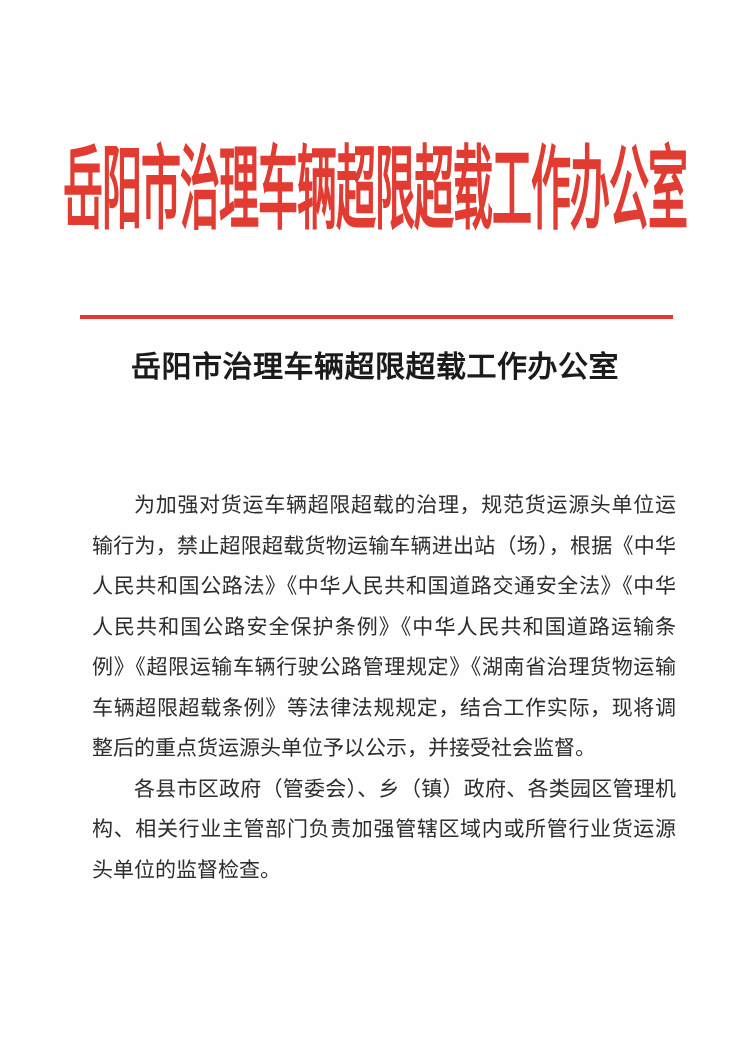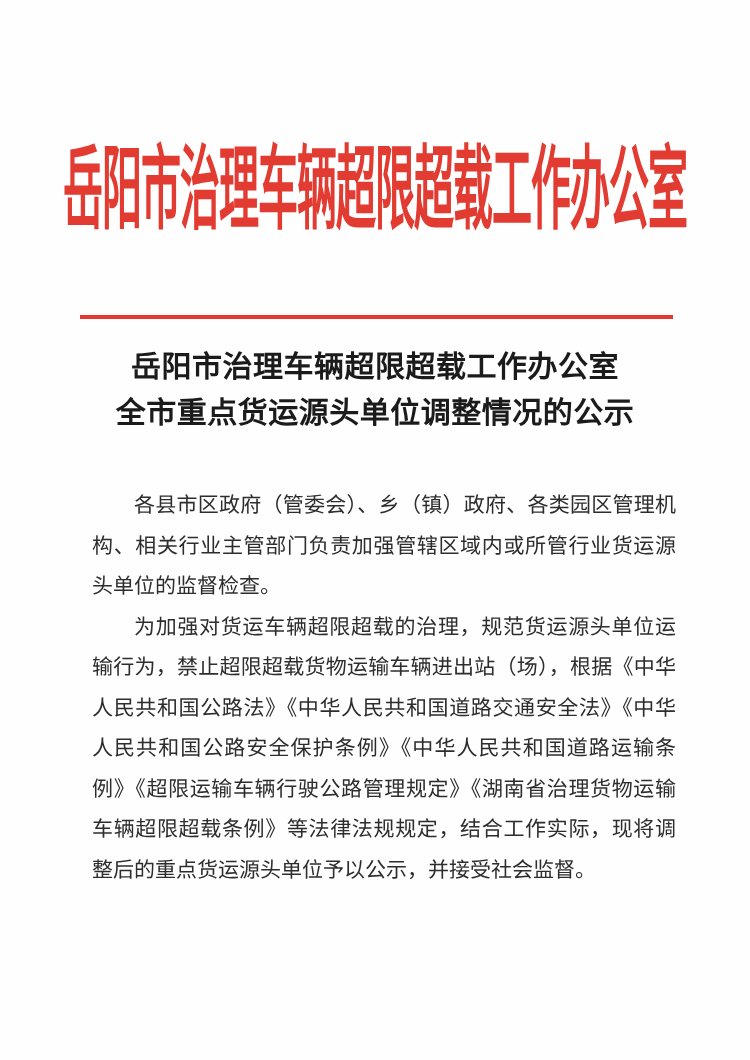--- a/index.html
+++ b/index.html
@@ -82,21 +82,20 @@
 <body>
 
 <div class="page">
 
   <div class="letterhead">岳阳市治理车辆超限超载工作办公室</div>
 
   <div class="red-rule"></div>
 
   <div class="doc-title">
     <div>岳阳市治理车辆超限超载工作办公室</div>
-    <div>全市重点货运源头单位调整情况的公示</div>
   </div>
 
   <div class="doc-body">
+    <p>为加强对货运车辆超限超载的治理，规范货运源头单位运输行为，禁止超限超载货物运输车辆进出站（场），根据《中华人民共和国公路法》《中华人民共和国道路交通安全法》《中华人民共和国公路安全保护条例》《中华人民共和国道路运输条例》《超限运输车辆行驶公路管理规定》《湖南省治理货物运输车辆超限超载条例》等法律法规规定，结合工作实际，现将调整后的重点货运源头单位予以公示，并接受社会监督。</p>
     <p>各县市区政府（管委会）、乡（镇）政府、各类园区管理机构、相关行业主管部门负责加强管辖区域内或所管行业货运源头单位的监督检查。</p>
-    <p>为加强对货运车辆超限超载的治理，规范货运源头单位运输行为，禁止超限超载货物运输车辆进出站（场），根据《中华人民共和国公路法》《中华人民共和国道路交通安全法》《中华人民共和国公路安全保护条例》《中华人民共和国道路运输条例》《超限运输车辆行驶公路管理规定》《湖南省治理货物运输车辆超限超载条例》等法律法规规定，结合工作实际，现将调整后的重点货运源头单位予以公示，并接受社会监督。</p>
   </div>
 
 </div>
 
 </body></html>

